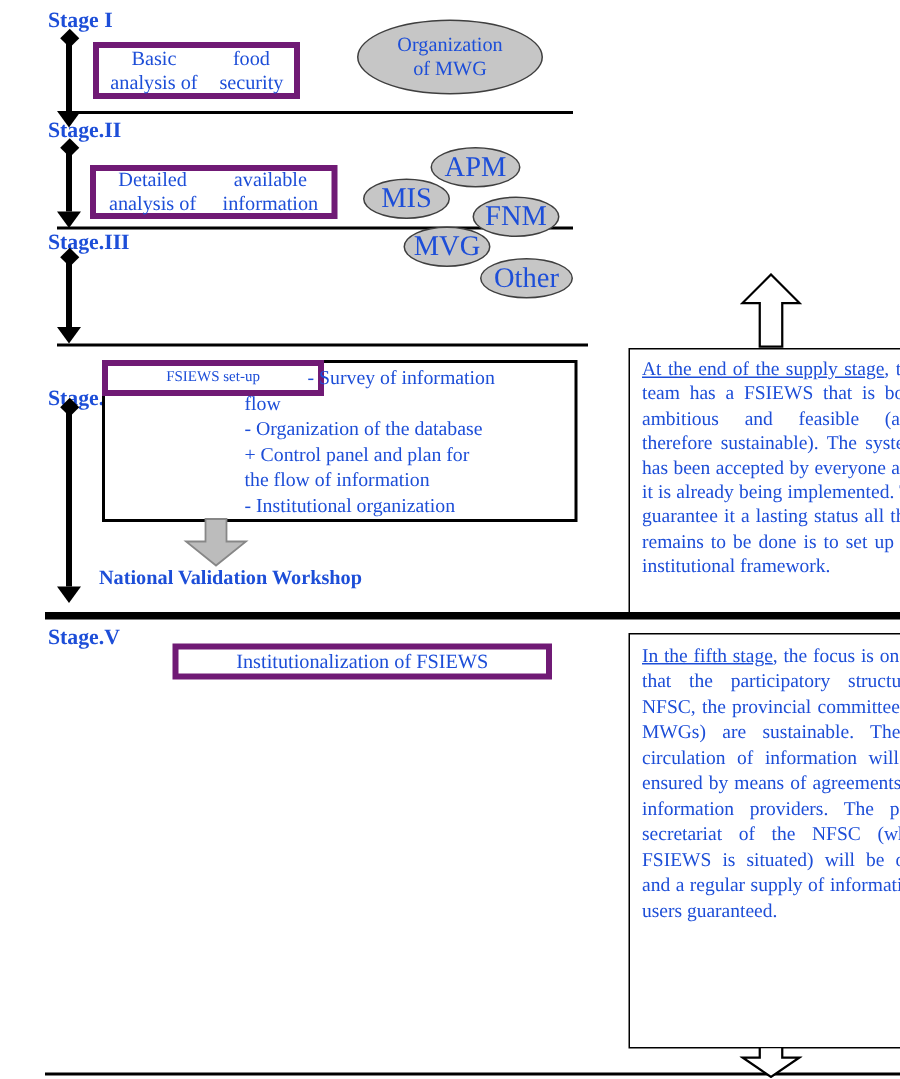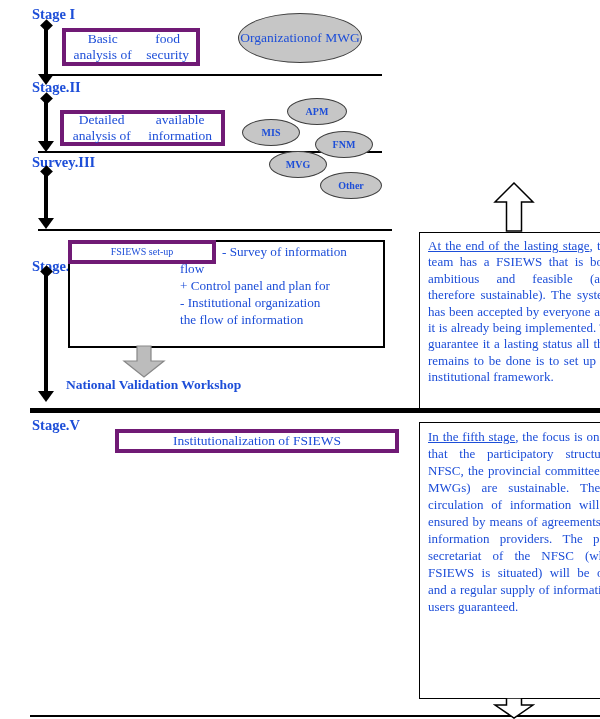--- a/index.html
+++ b/index.html
@@ -11,24 +11,24 @@
   }
   .abs { position:absolute; }
   .stage-label { position:absolute; font-weight:bold; font-size:14.5px; white-space:nowrap; }
   .pbox {
     position:absolute; border:4px solid #701a75; background:#fff;
     display:flex; flex-direction:row; align-items:center; justify-content:center;
     text-align:center; font-size:13.5px; line-height:16px;
   }
   .ellipse {
     position:absolute; border:1.5px solid #3f3f3f; background:var(--ellipse-fill,#c6c6c6);
-    border-radius:50%; display:flex; flex-direction:row; align-items:center;
+    border-radius:50%; display:flex; flex-direction:column; align-items:center;
     justify-content:center; text-align:center;
   }
-  .ellipse.small { font-weight:bold; font-size:10px; }
+  .ellipse.small { font-weight:normal; font-size:19px; }
   .ellipse.big   { font-size:13.5px; line-height:16px; }
   .hline { position:absolute; background:#000; }
   .varrow { position:absolute; width:18px; display:flex; flex-direction:column; align-items:center; }
   .varrow .diamond { width:9px; height:9px; background:#000; transform:rotate(45deg); margin-bottom:-3px; flex:0 0 auto; }
   .varrow .shaft   { width:4px; flex:1 1 auto; background:#000; }
   .varrow .head    { width:0; height:0; border-left:8px solid transparent; border-right:8px solid transparent; border-top:11px solid #000; flex:0 0 auto; }
   .note {
     position:absolute; border:1.5px solid #000; background:#fff; padding:5px 8px;
     font-size:13px; line-height:16.4px; text-align:justify;
   }
@@ -89,21 +89,21 @@
   <div class="ellipse small" style="left:285px;top:131px;width:58px;height:27px">
     <div>FNM</div>
   </div>
   <div class="ellipse small" style="left:239px;top:151px;width:58px;height:27px">
     <div>MVG</div>
   </div>
   <div class="ellipse small" style="left:290px;top:172px;width:62px;height:27px">
     <div>Other</div>
   </div>
 
-  <div class="stage-label" style="left:2px;top:154px">Survey.III</div>
+  <div class="stage-label" style="left:2px;top:154px">Stage.III</div>
 
   <div class="varrow" style="left:7px;top:167px;height:62px">
     <div class="diamond"></div>
     <div class="shaft"></div>
     <div class="head"></div>
   </div>
 
 
   <div class="hline" style="left:8px;top:229px;width:354px;height:2px"></div>
 
@@ -114,51 +114,52 @@
     <div class="shaft"></div>
     <div class="head"></div>
   </div>
 
   <div class="abs" style="left:38px;top:240px;width:317px;height:108px;border:2px solid #000;background:#fff"></div>
 
   <div class="pbox" style="left:38px;top:240px;width:148px;height:24px;font-size:10px">
     <div>FSIEWS set-up</div>
   </div>
 
-  <div class="detail-lines" style="left:150px;top:243px;width:202px">
+  <div class="detail-lines" style="left:133px;top:243px;width:202px">
     <div style="margin-left:42px">- Survey of information</div>
     <div>flow</div>
+    <div>- Organization of the database</div>
     <div>+ Control panel and plan for</div>
+    <div>the flow of information</div>
     <div>- Institutional organization</div>
-    <div>the flow of information</div>
   </div>
 
   <div class="abs block-arrow-gray" style="left:92px;top:345px">
     <svg width="44" height="33" viewBox="0 0 44 33">
       <path d="M15 1 H29 V16 H42 L22 32 L2 16 H15 Z"></path>
     </svg>
   </div>
 
   <div class="workshop" style="left:36px;top:377px">National Validation Workshop</div>
 
   <div class="abs block-arrow-outline" style="left:463px;top:182px">
     <svg width="42" height="50" viewBox="0 0 42 50">
       <path d="M21 1 L40 20 H28.5 V49 H13.5 V20 H2 Z"></path>
     </svg>
   </div>
 
   <div class="note" style="left:389px;top:232px;width:203px;min-height:180px">
-    <span class="u">At the end of the lasting stage</span><span>, the team has a FSIEWS that is both ambitious and feasible (and therefore sustainable). The system has been accepted by everyone and it is already being implemented. To guarantee it a lasting status all that remains to be done is to set up an institutional framework.</span>
+    <span class="u">At the end of the supply stage</span><span>, the team has a FSIEWS that is both ambitious and feasible (and therefore sustainable). The system has been accepted by everyone and it is already being implemented. To guarantee it a lasting status all that remains to be done is to set up an institutional framework.</span>
   </div>
 
   <div class="hline" style="left:0;top:408px;width:600px;height:5px"></div>
 
   <div class="stage-label" style="left:2px;top:417px">Stage.V</div>
 
-  <div class="pbox" style="left:85px;top:429px;width:284px;height:24px">
+  <div class="pbox" style="left:85px;top:429px;width:253px;height:24px">
     <div>Institutionalization of FSIEWS</div>
   </div>
 
   <div class="note" style="left:389px;top:422px;width:238px;min-height:277px;line-height:17px">
     <span class="u">In the fifth stage</span><span>,  the focus is on ensuring that the participatory structures (the NFSC, the provincial committees and the MWGs) are sustainable. The regular circulation of information will also be ensured by means of agreements with the information providers. The permanent secretariat of the NFSC (where the FSIEWS is situated) will be organized and a regular supply of information to the users guaranteed.</span>
   </div>
 
   <div class="hline" style="left:0;top:715px;width:600px;height:2px"></div>
 
   <div class="abs block-arrow-outline" style="left:463px;top:698px">

